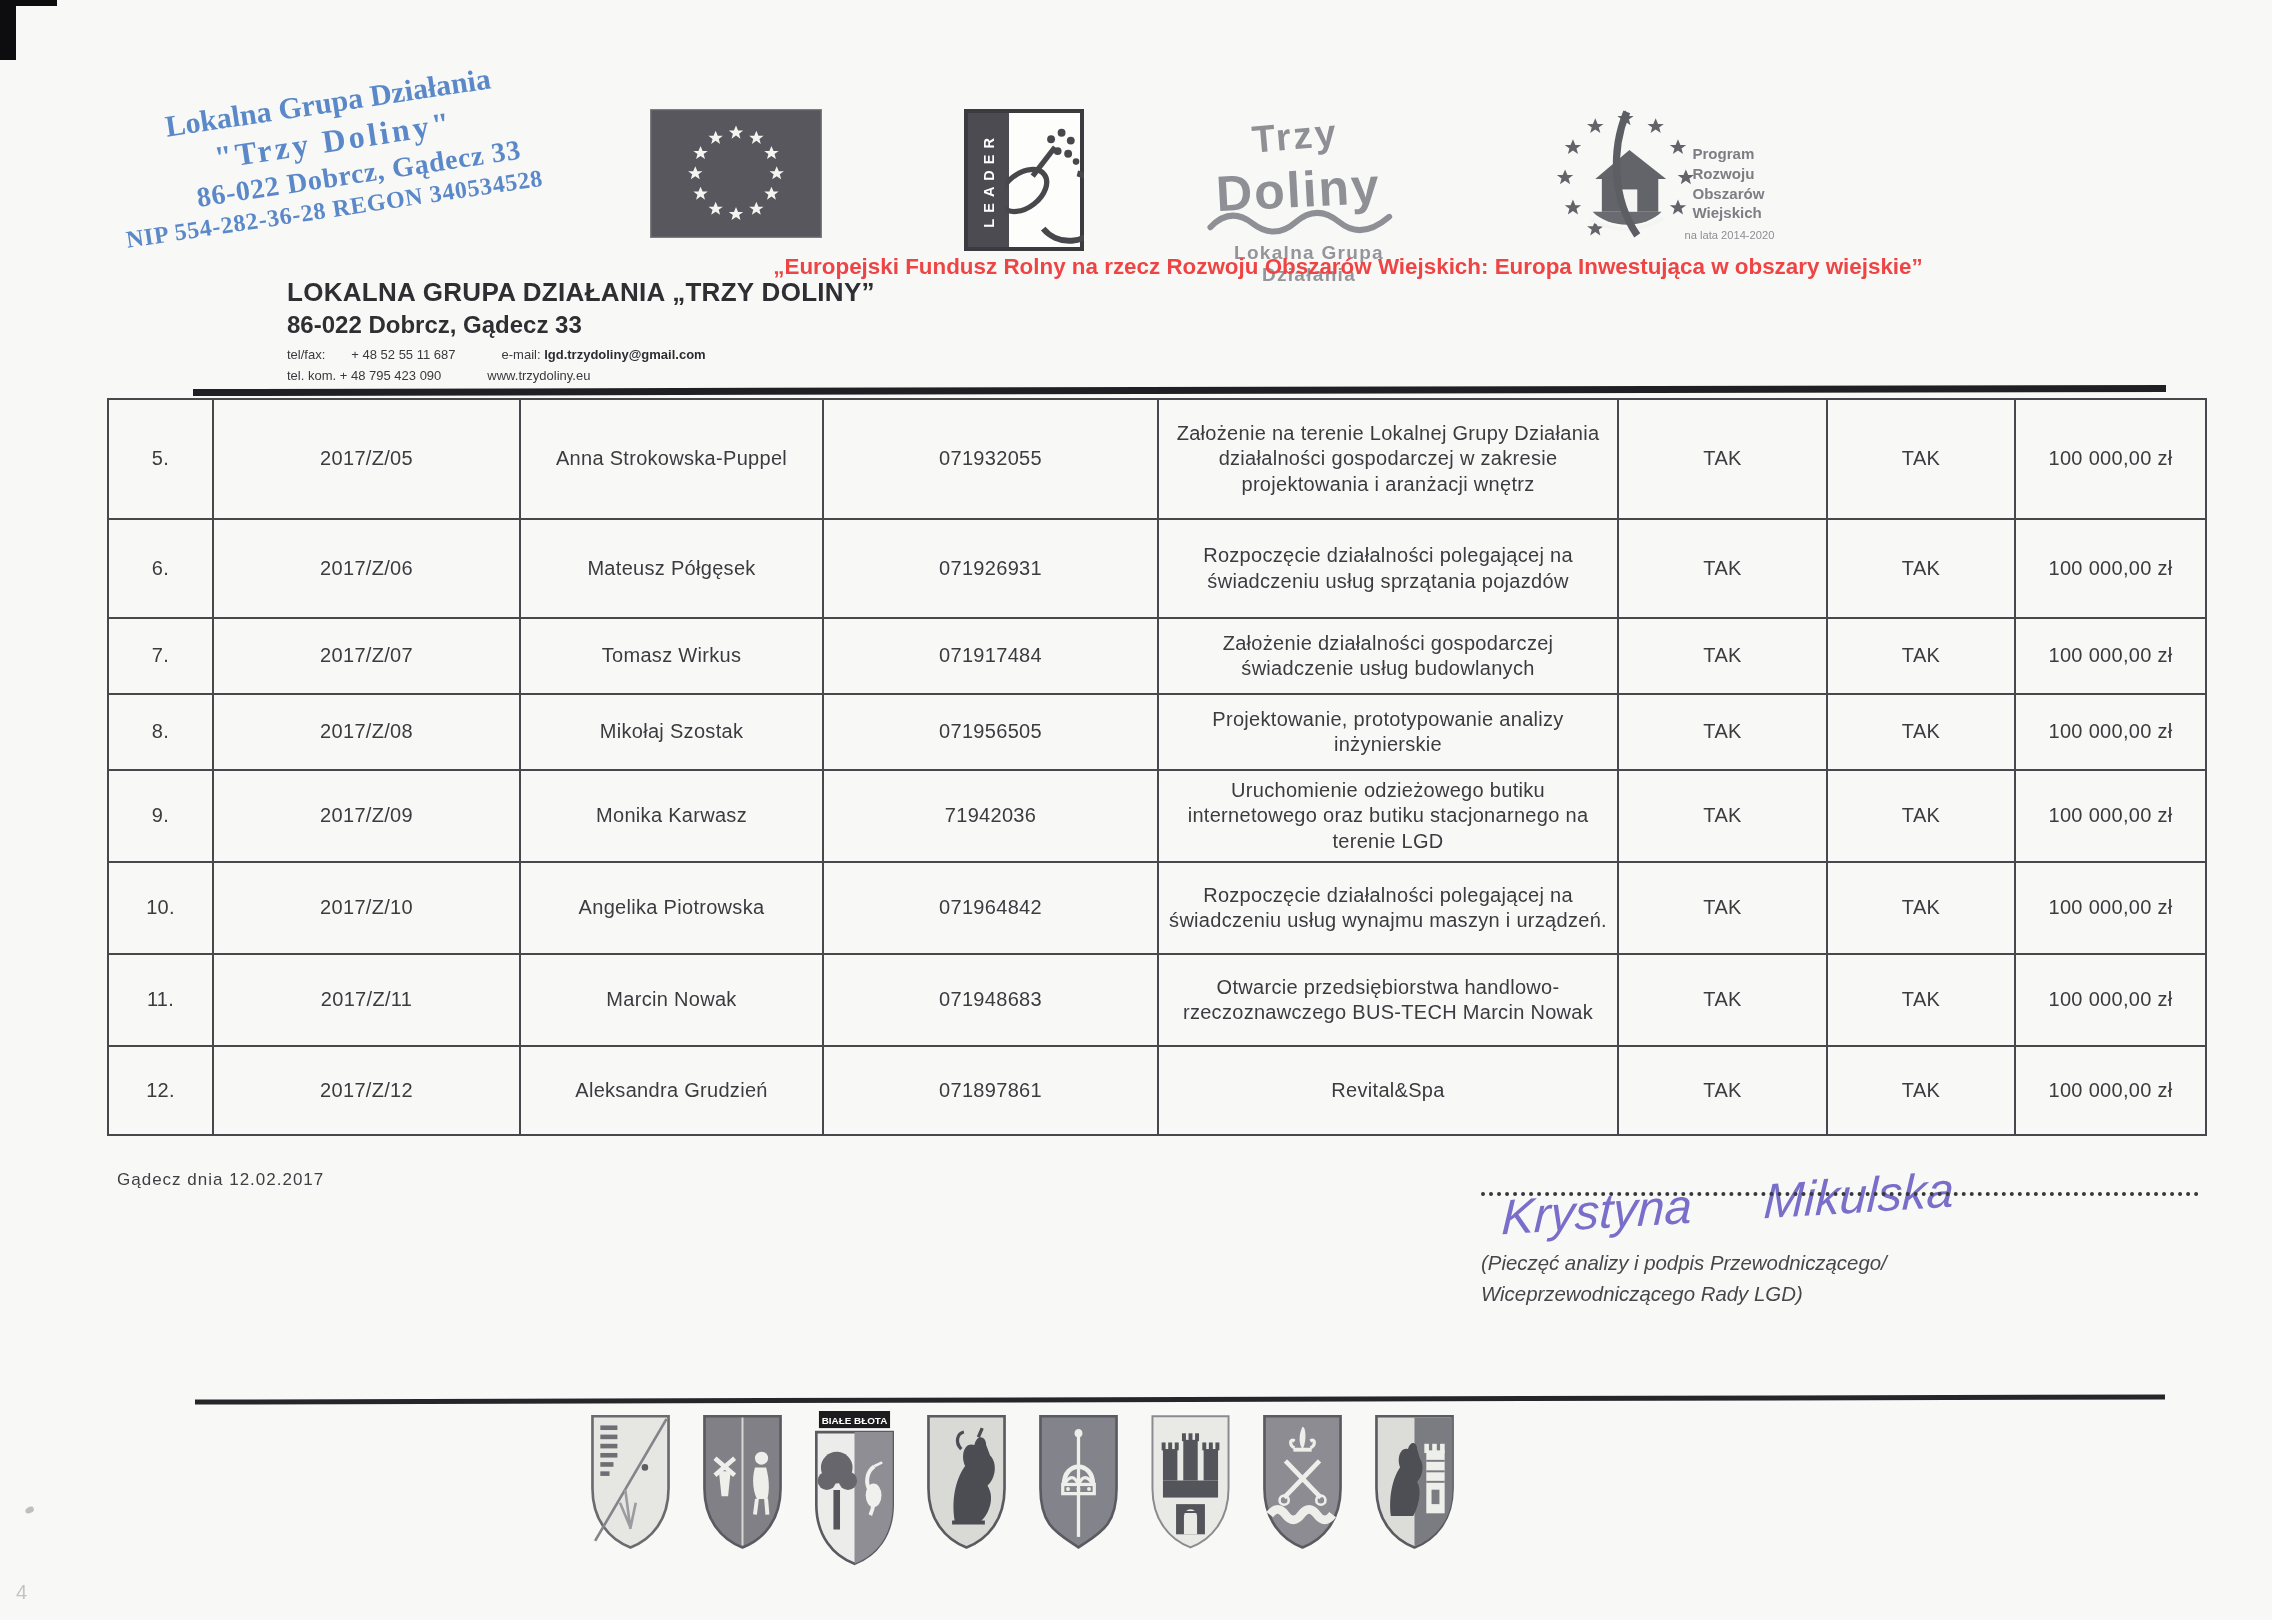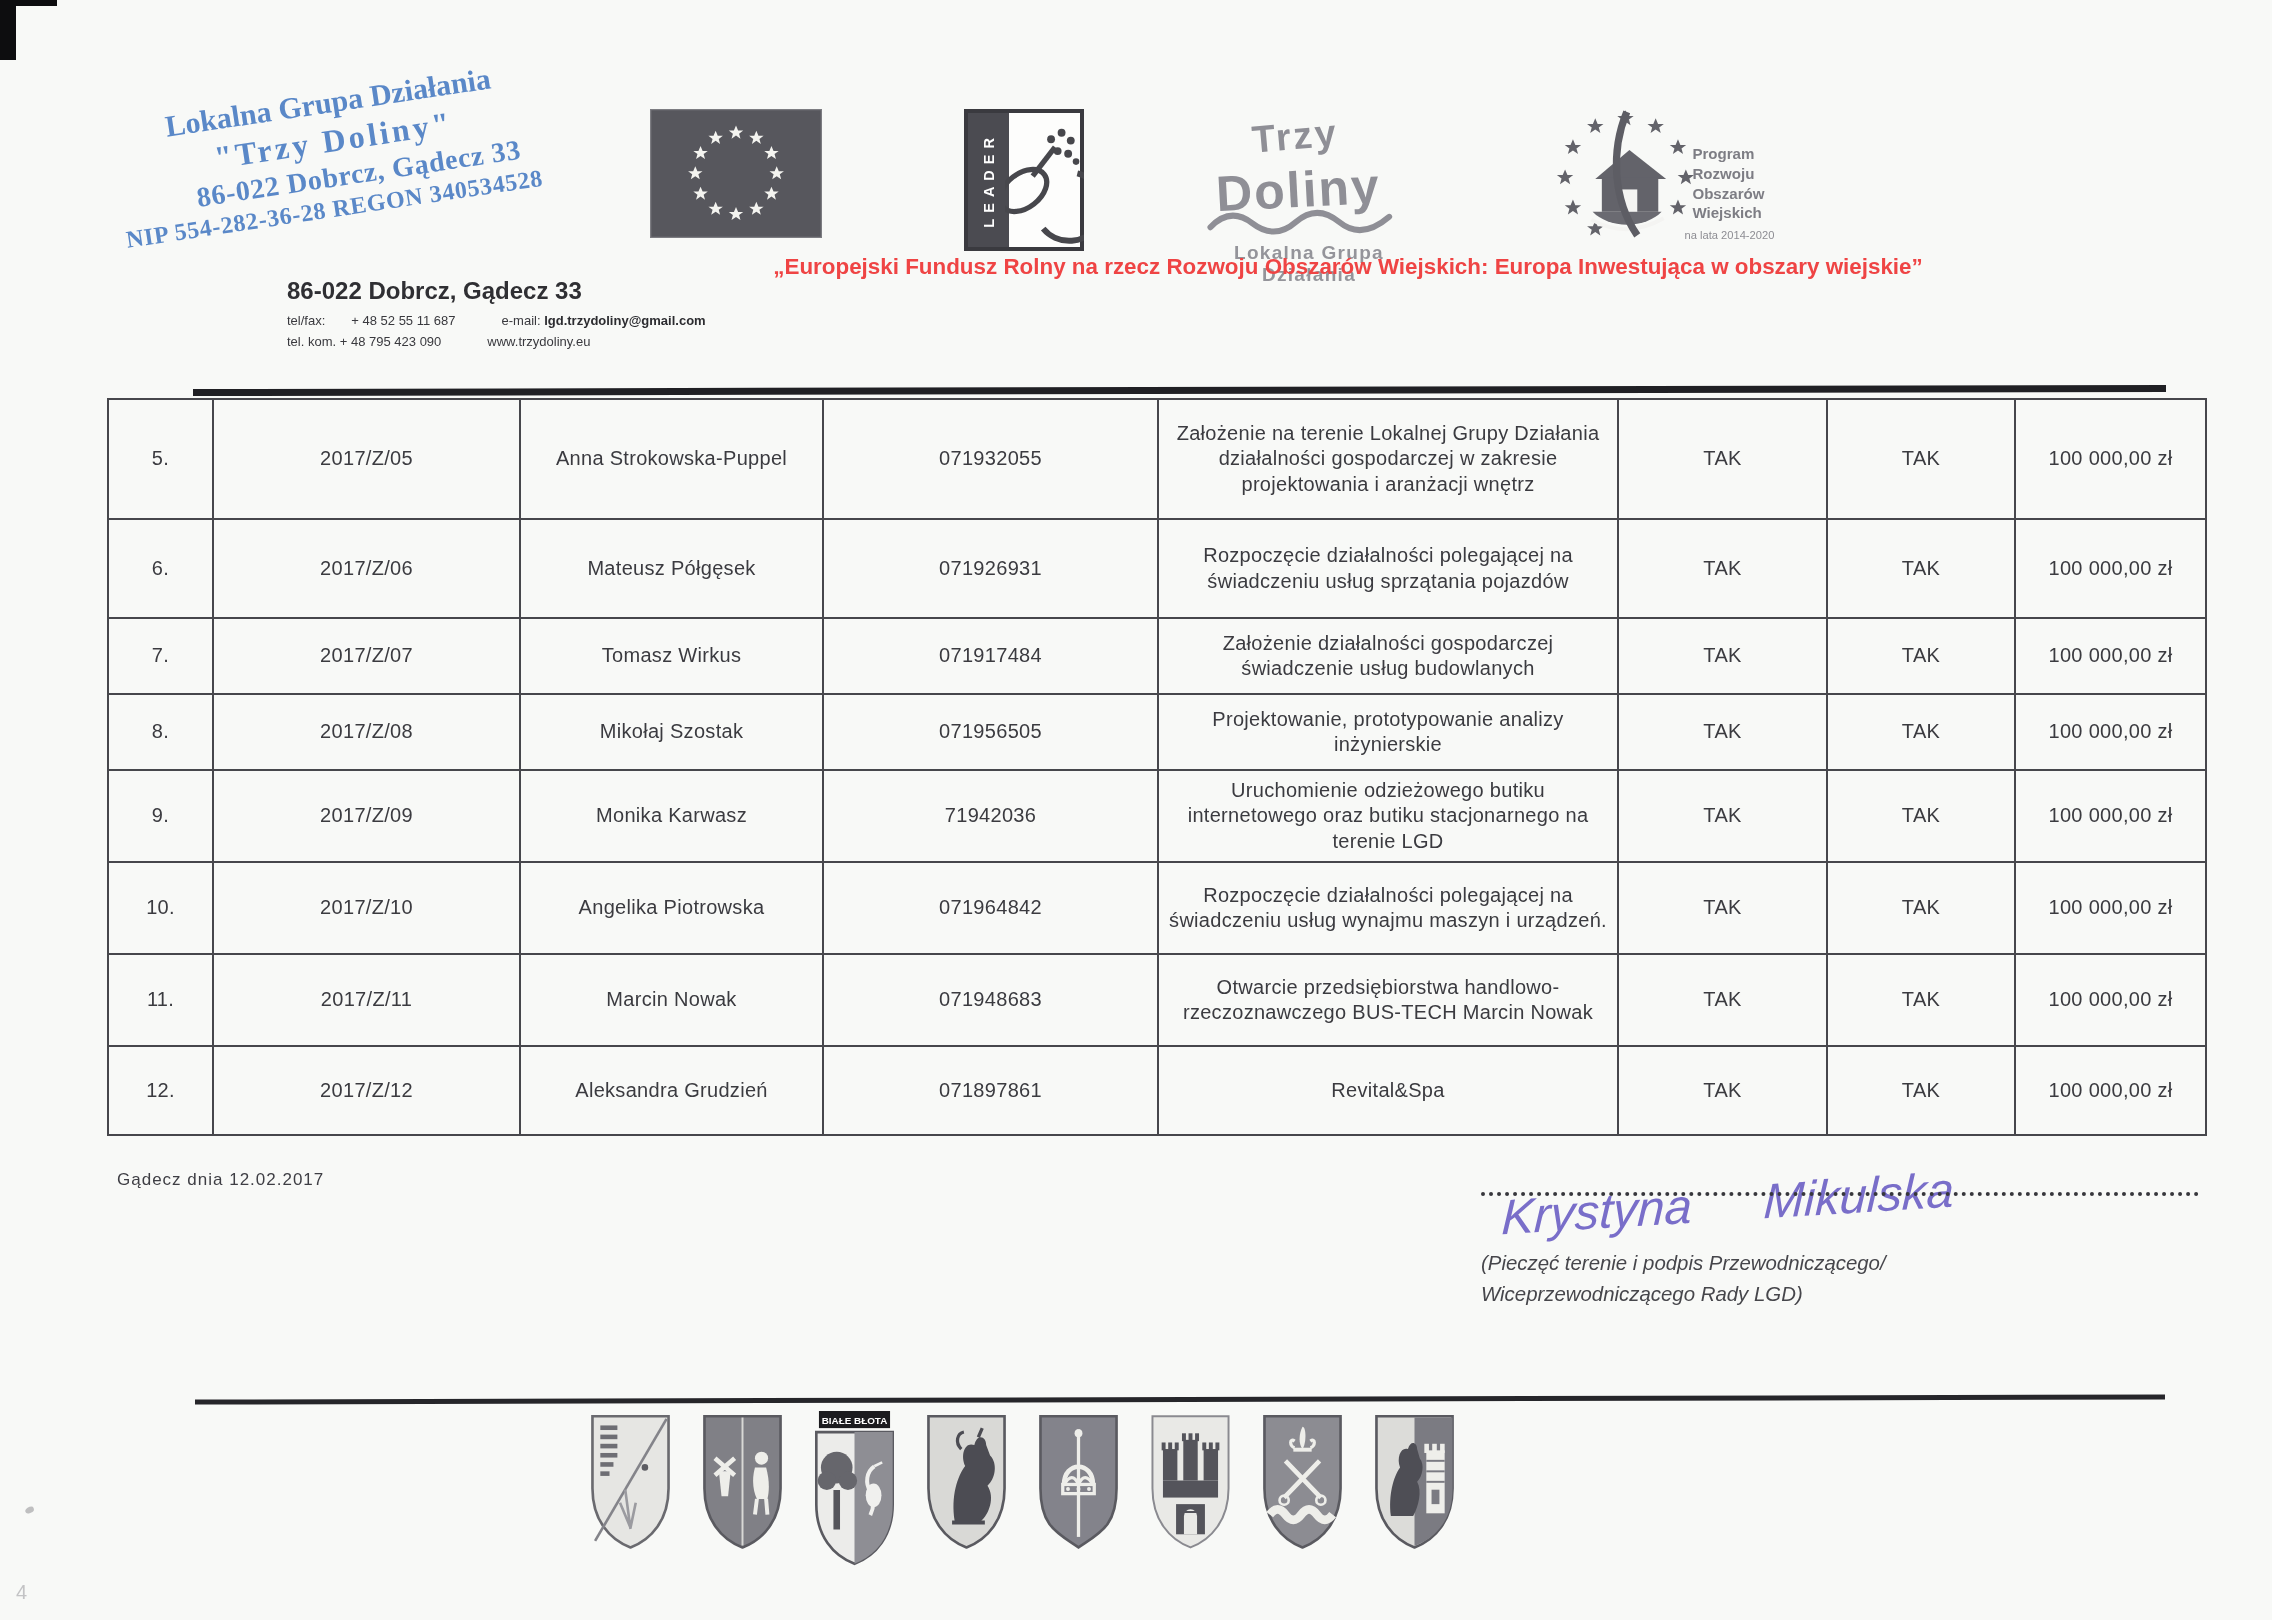--- a/index.html
+++ b/index.html
@@ -163,20 +163,21 @@
       <text x="252" y="120" font-family="Liberation Sans, sans-serif" font-size="23" font-weight="bold" fill="#7d7d84">Rozwoju</text>
       <text x="252" y="150" font-family="Liberation Sans, sans-serif" font-size="23" font-weight="bold" fill="#7d7d84">Obszarów</text>
       <text x="252" y="180" font-family="Liberation Sans, sans-serif" font-size="23" font-weight="bold" fill="#7d7d84">Wiejskich</text>
       <text x="240" y="212" font-family="Liberation Sans, sans-serif" font-size="17" fill="#8d8d93">na lata 2014-2020</text>
     </svg>
   </div>
 
   <div class="funding">„Europejski Fundusz Rolny na rzecz Rozwoju Obszarów Wiejskich: Europa Inwestująca w obszary wiejskie”</div>
 
   <div class="org">
+    <div class="name">LOKALNA GRUPA DZIAŁANIA  „TRZY DOLINY”</div>
     <div class="addr">86-022 Dobrcz, Gądecz 33</div>
     <div class="row">
       <span>tel/fax:</span><span class="gap1"></span><span>+ 48 52 55 11 687</span><span class="gap2"></span><span>e-mail:</span>&nbsp;<b>lgd.trzydoliny@gmail.com</b>
     </div>
     <div class="row">
       <span>tel. kom.</span>&nbsp;<span>+ 48 795 423 090</span><span class="gap2"></span><span>www.trzydoliny.eu</span>
     </div>
   </div>
 
   <div class="rule-top"></div>
@@ -276,21 +277,21 @@
     </tbody>
   </table>
 
   <div class="dateline">Gądecz dnia 12.02.2017</div>
 
   <div class="sig-hand">
     <span>Krystyna</span><span class="n2">Mikulska</span>
   </div>
   <div class="sig-line"></div>
   <div class="sig-caption">
-    <div>(Pieczęć terenie i podpis Przewodniczącego/</div>
+    <div>(Pieczęć analizy i podpis Przewodniczącego/</div>
     <div>Wiceprzewodniczącego Rady LGD)</div>
   </div>
 
   <div class="rule-bottom"></div>
 
   <div class="crests">
 
     <svg class="crest" width="87" height="141" viewBox="0 0 132 215">
       <path d="M8 8 H124 V118 C124 166 98 196 66 208 C34 196 8 166 8 118 Z" fill="#e6e6e3" stroke="#6a6a6f" stroke-width="4"></path>
       <line x1="12" y1="198" x2="121" y2="12" stroke="#84848a" stroke-width="4"></line>

